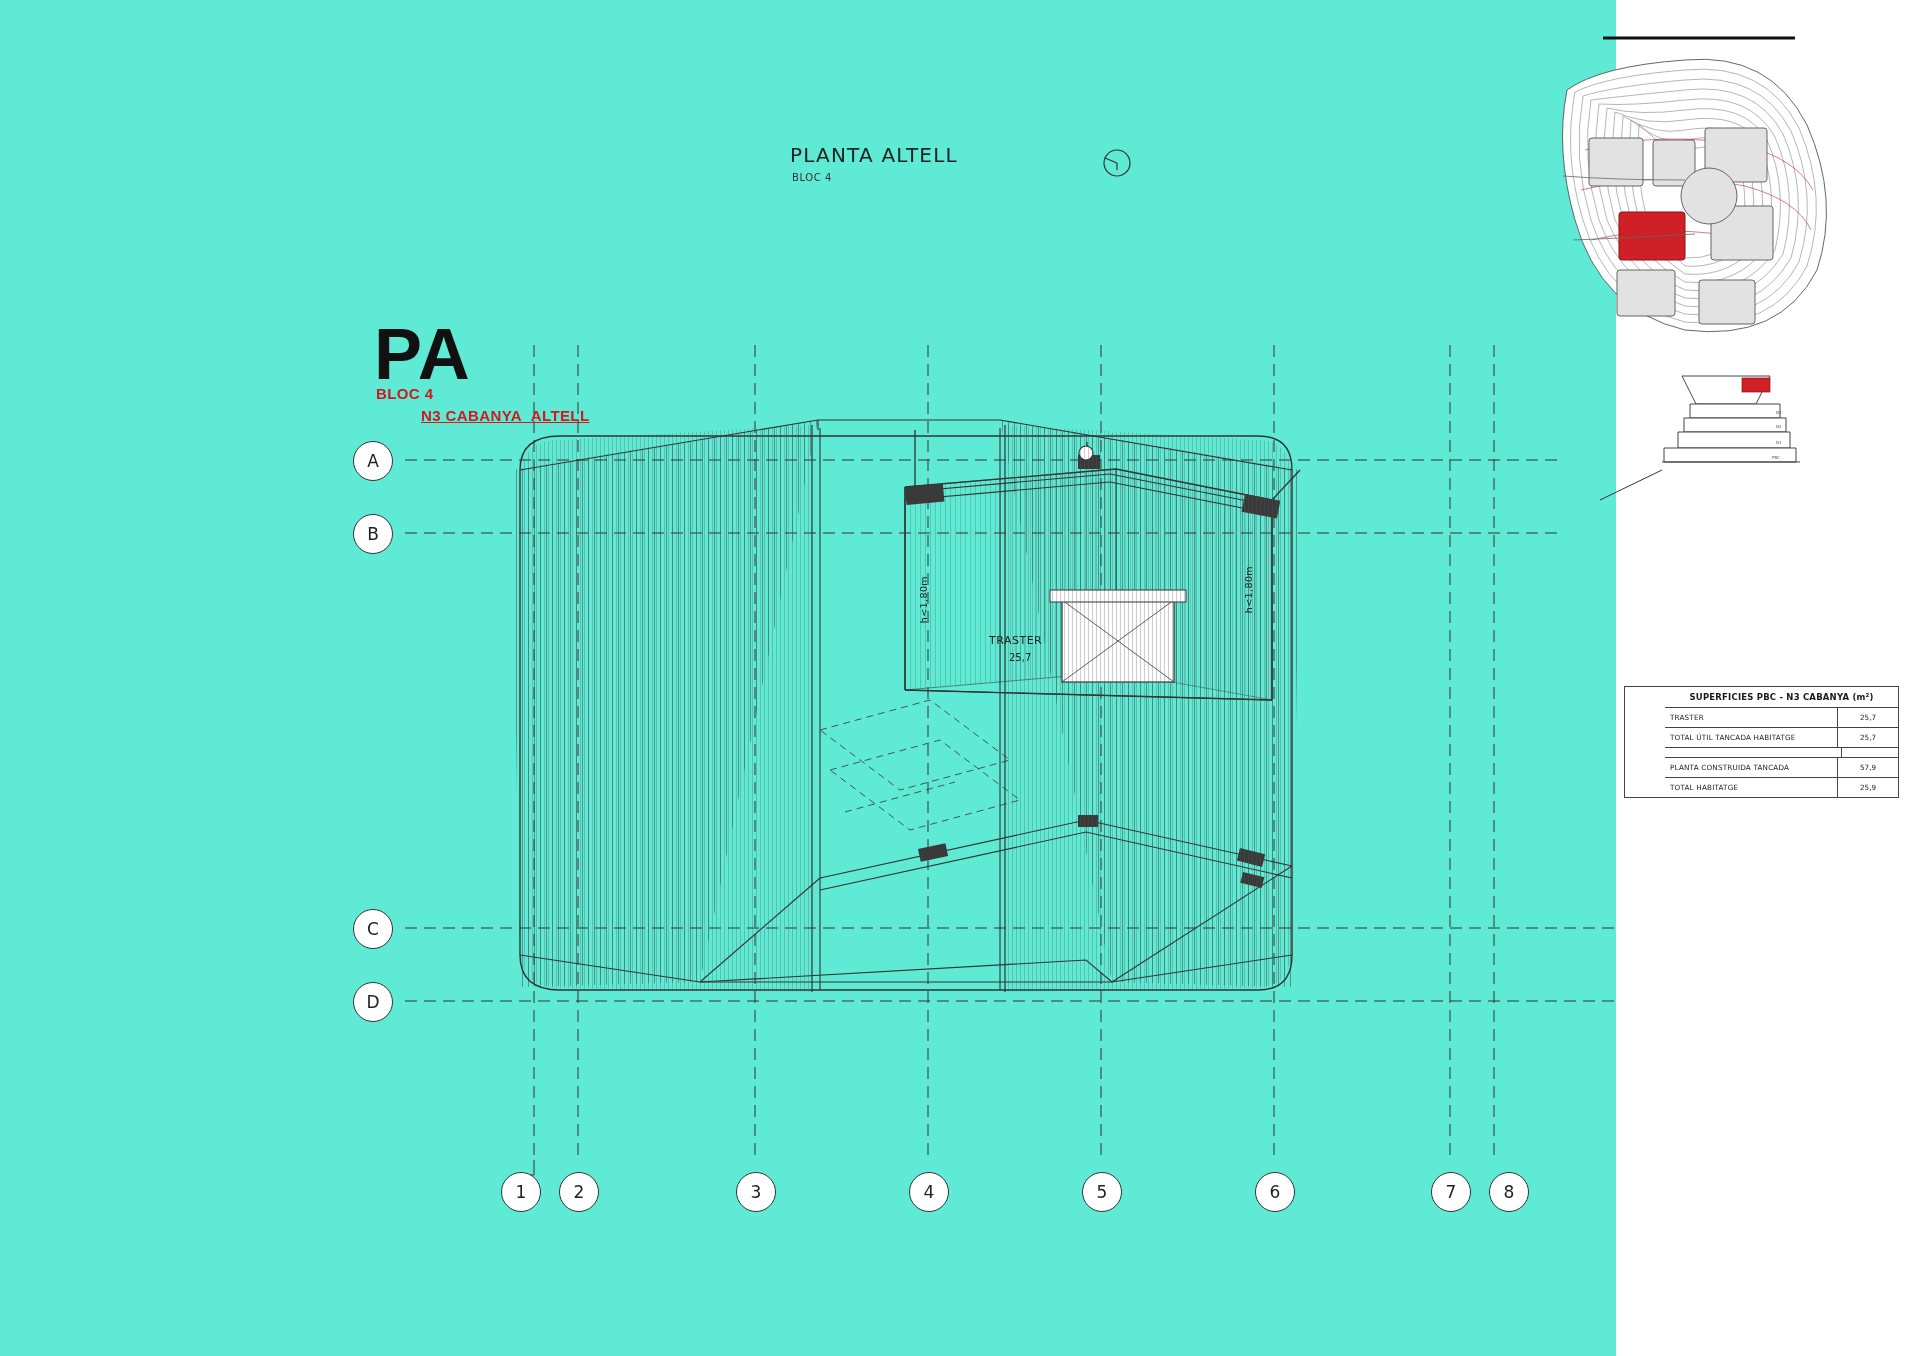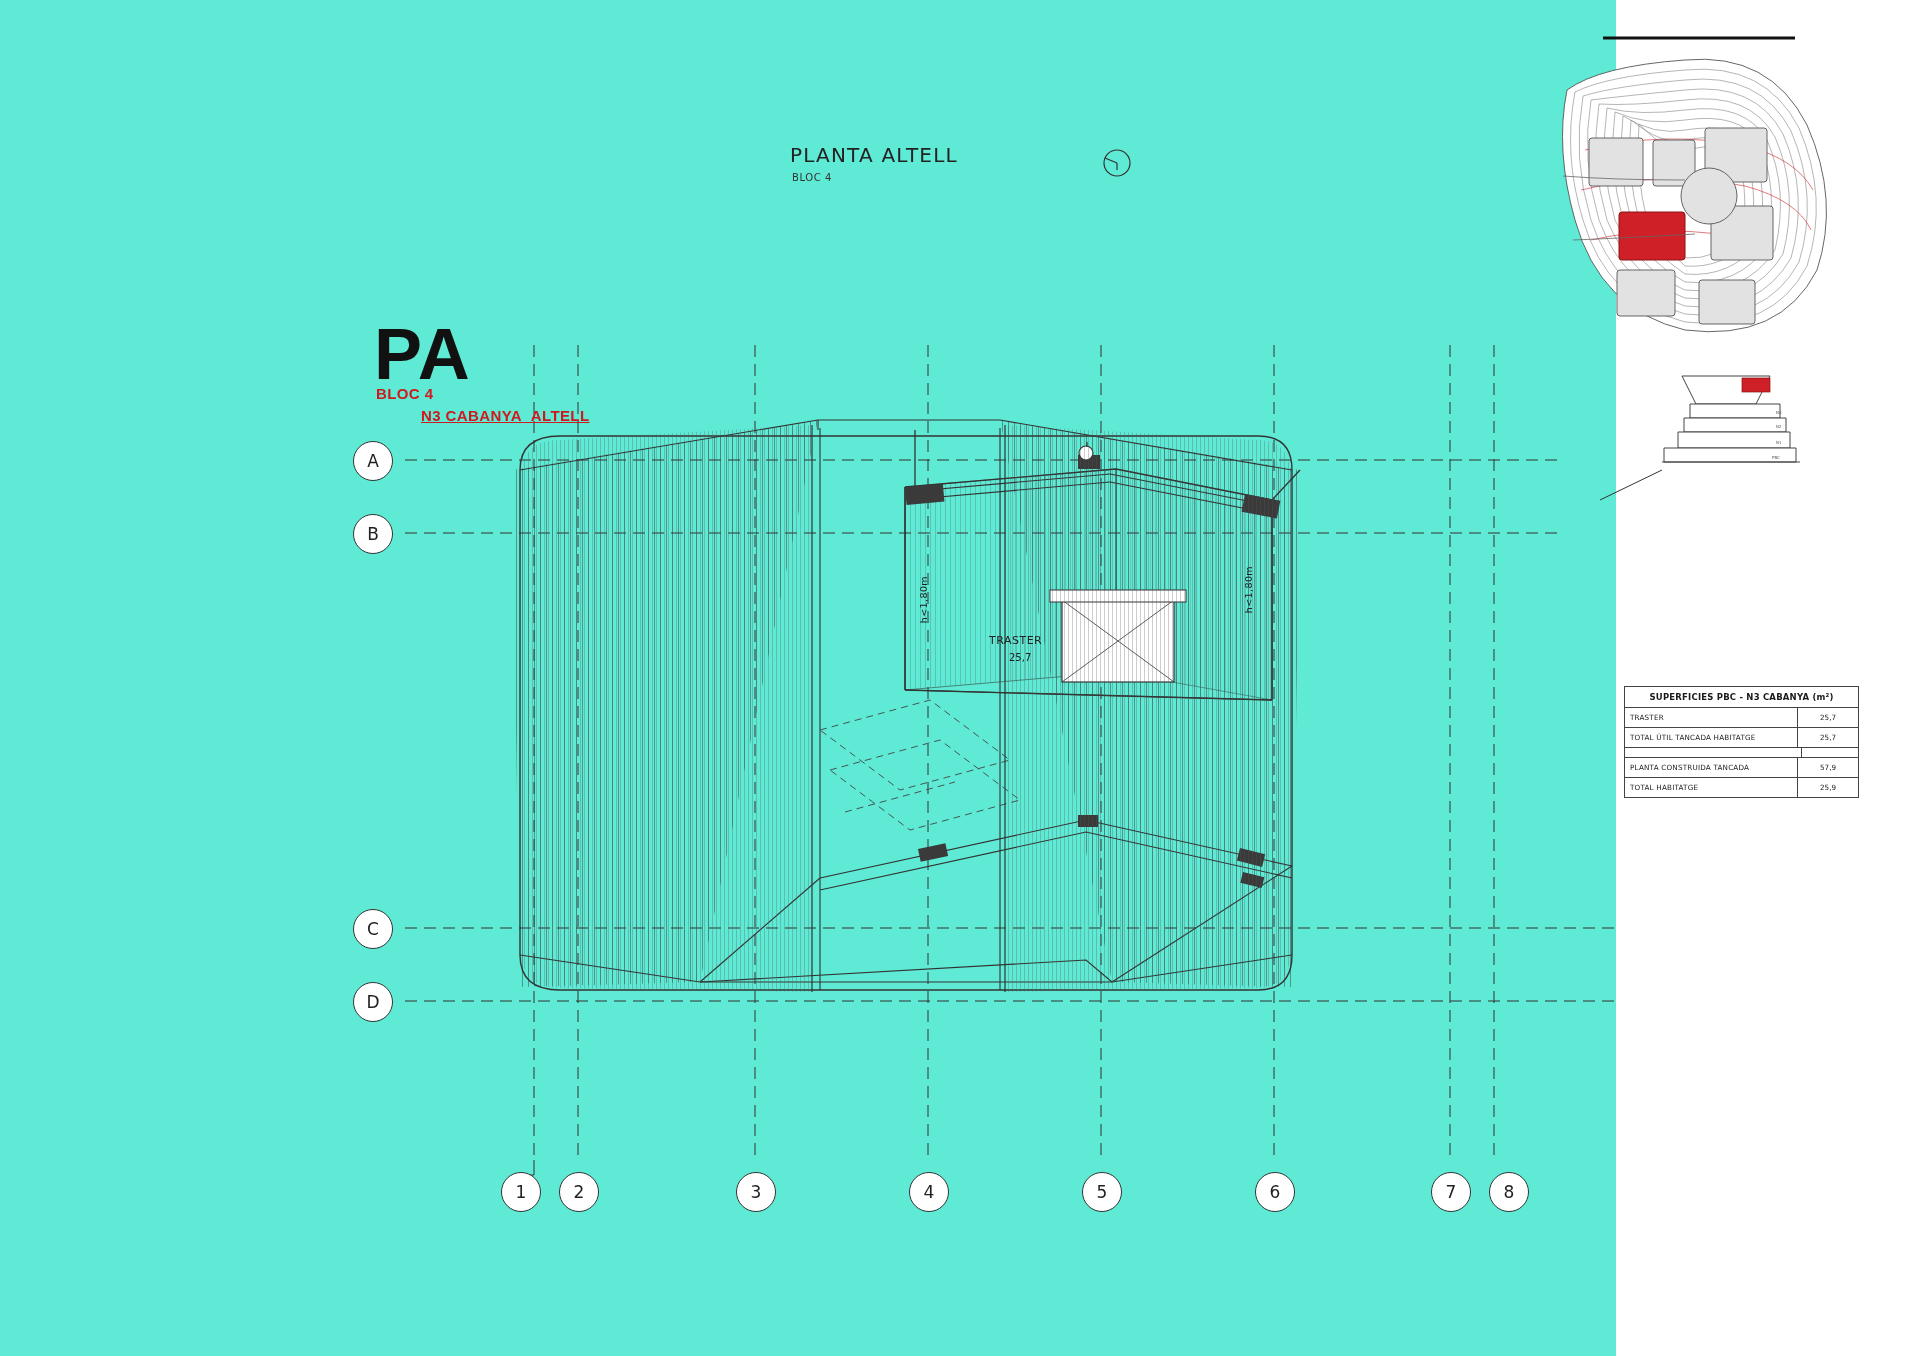--- a/index.html
+++ b/index.html
@@ -124,20 +124,21 @@
   
   .surfaces {
     position: absolute;
     left: 1624px;
     top: 686px;
     width: 233px;
     border: 1px solid #444;
     background: #fff;
     font-family: "DejaVu Sans", sans-serif;
     z-index: 7;
+    padding-left: 40px;
   }
   .surfaces .hdr {
     text-align: center;
     font-size: 8.5px;
     font-weight: bold;
     padding: 5px 2px;
     border-bottom: 1px solid #444;
     letter-spacing: 0.2px;
   }
   .surfaces .row {

